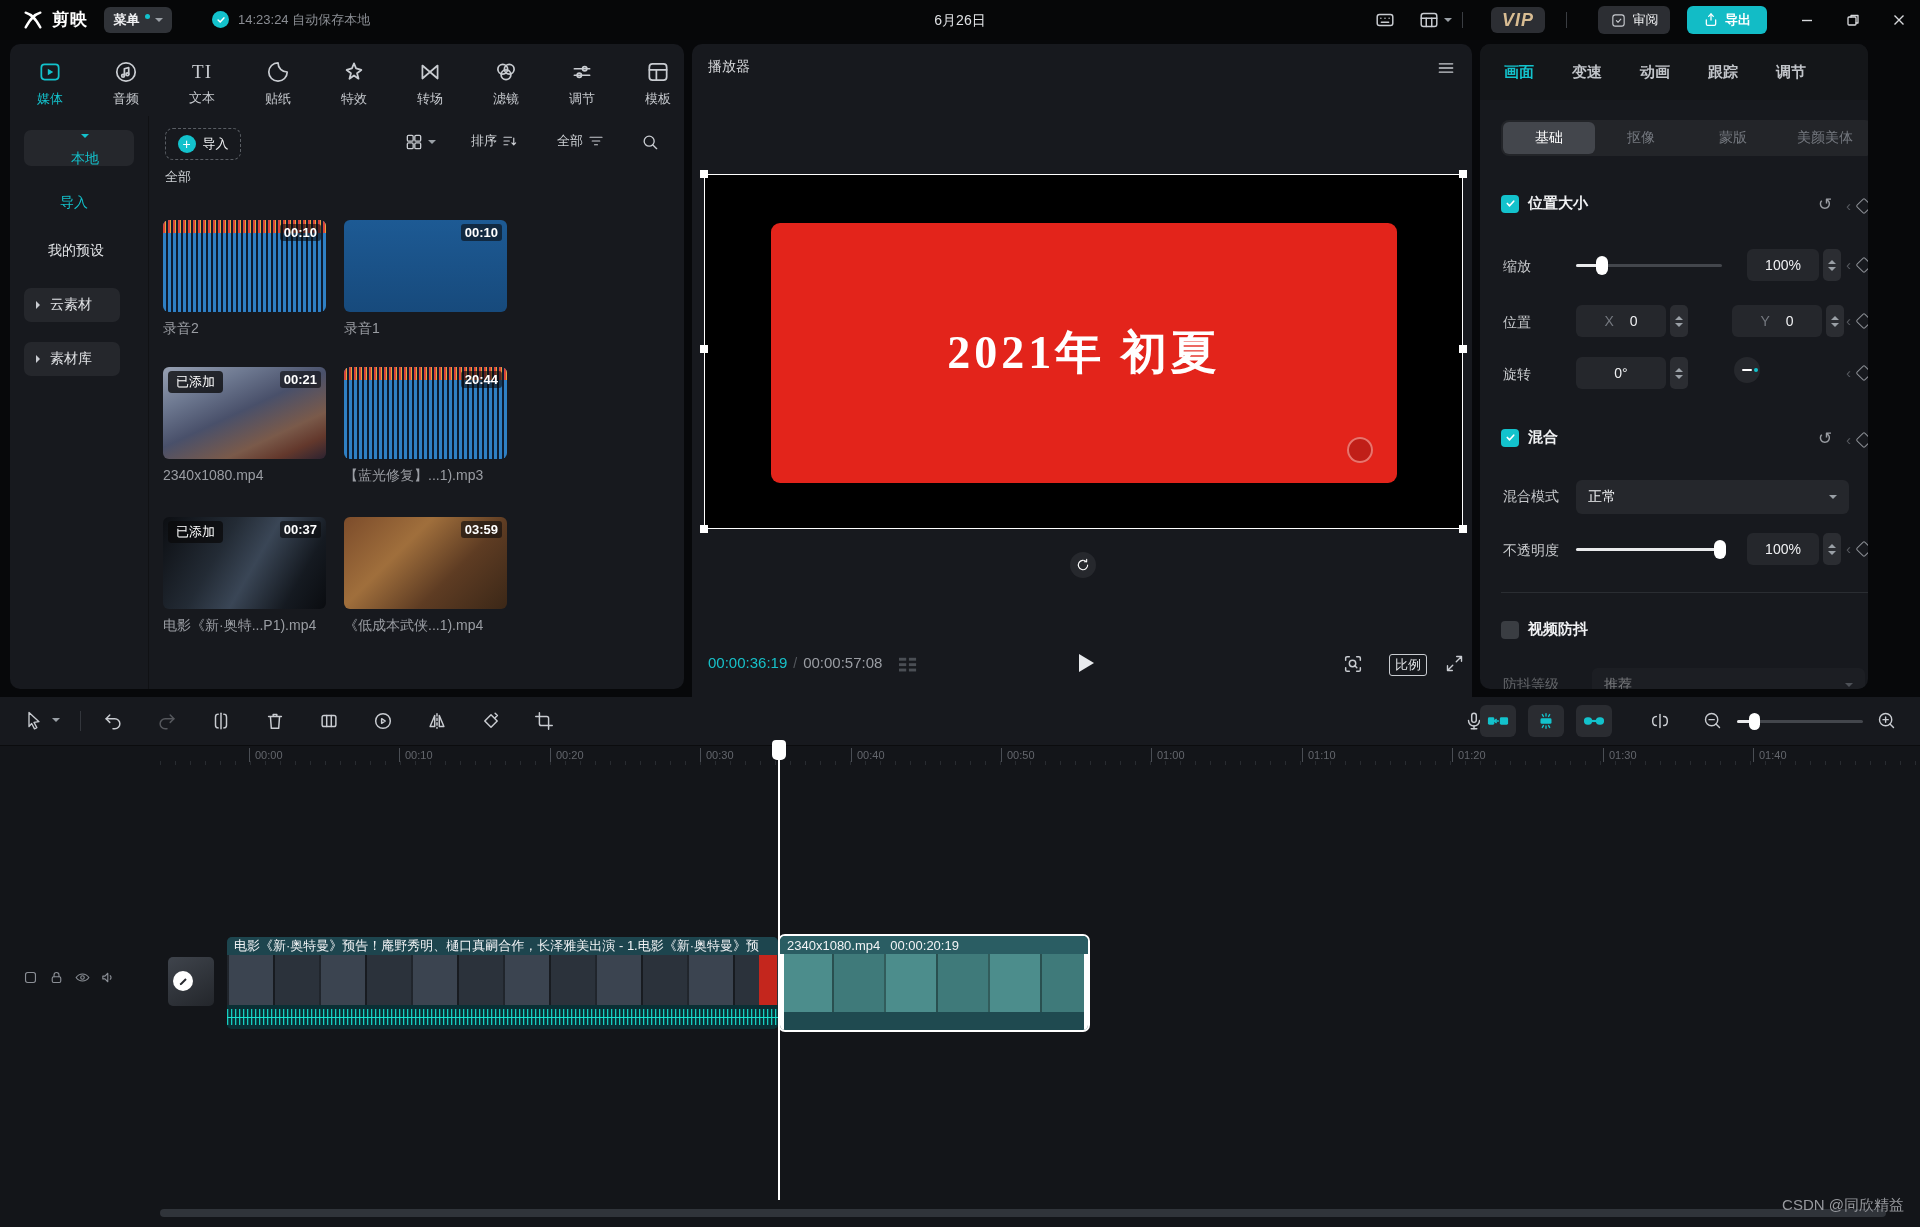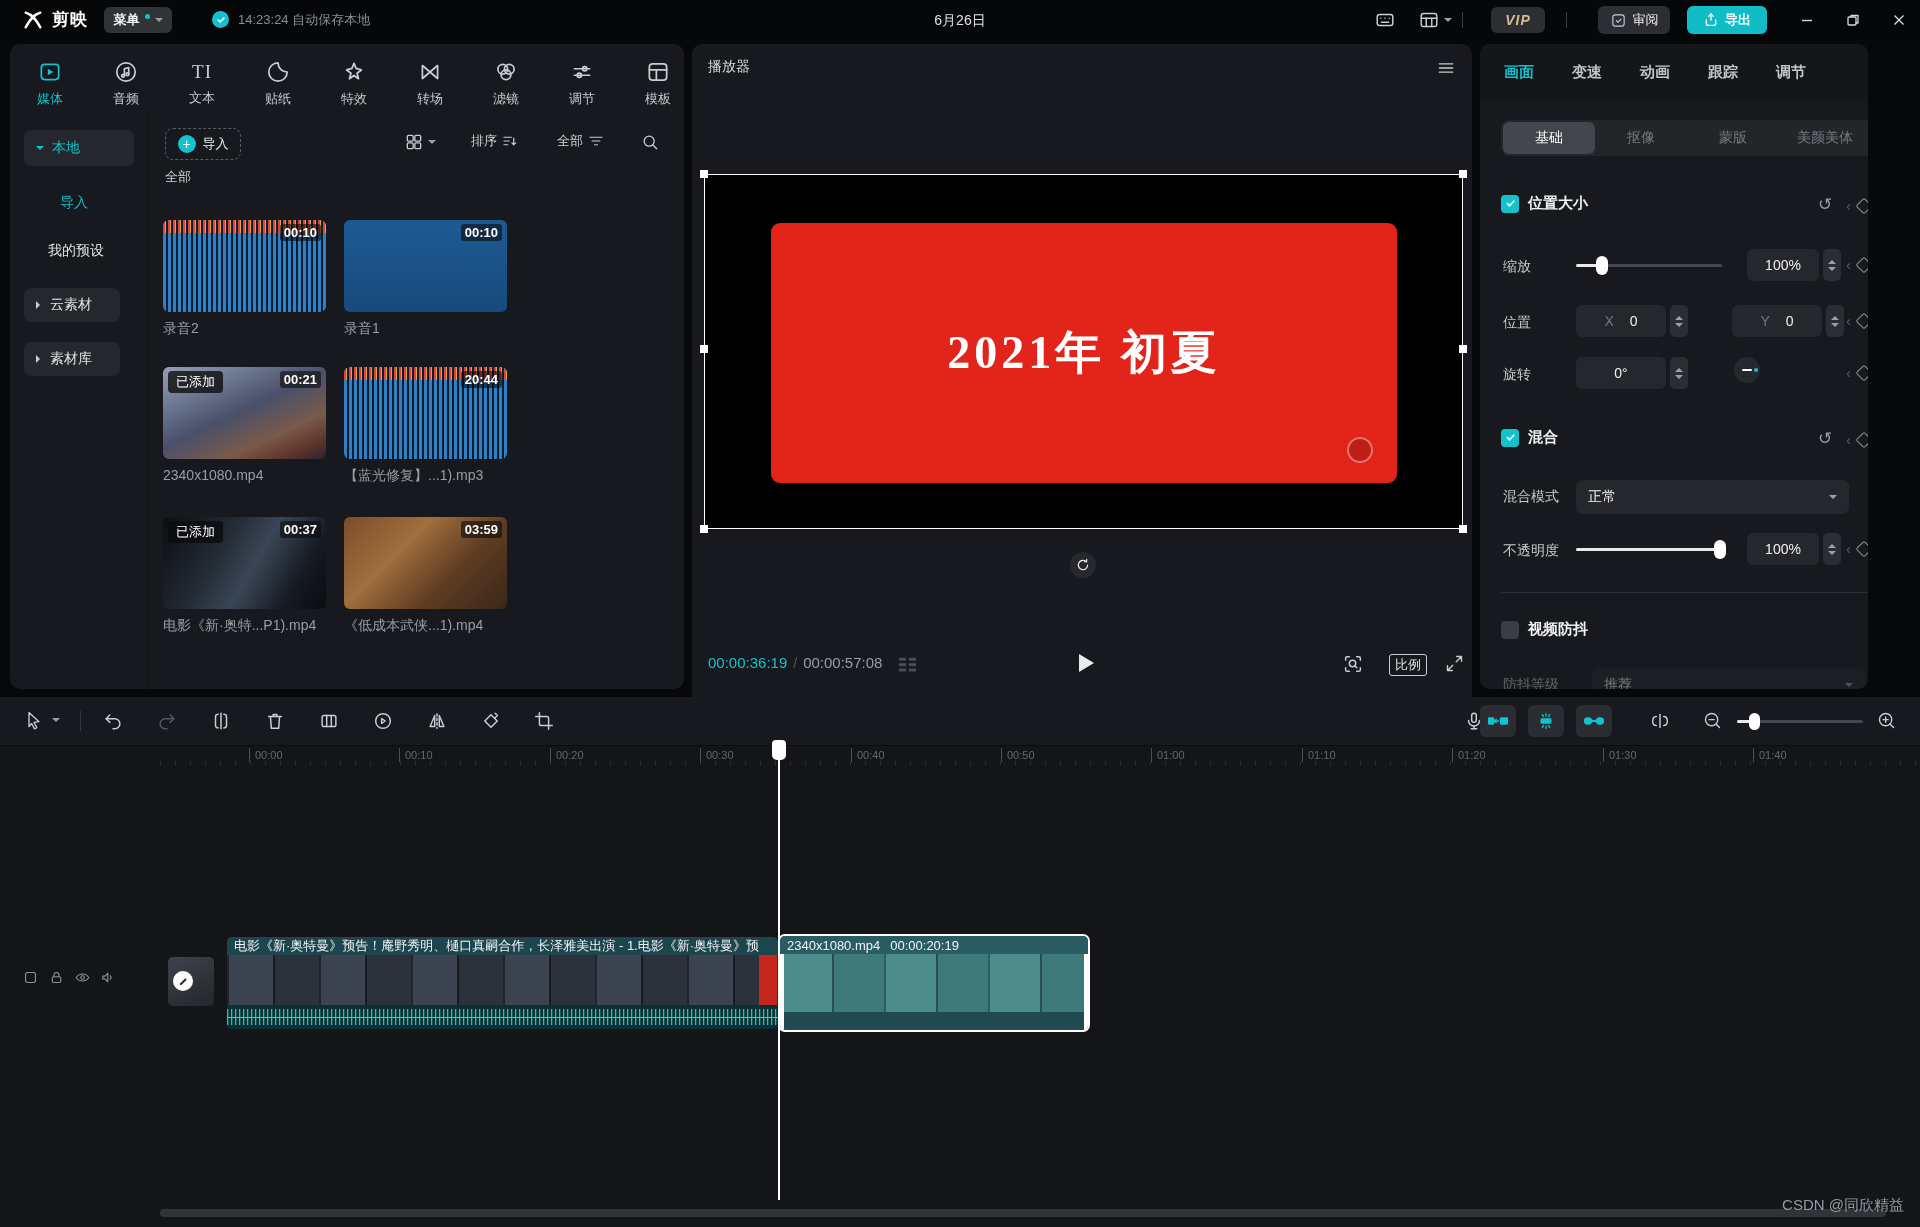--- a/index.html
+++ b/index.html
@@ -16,21 +16,21 @@
   .menu-btn{position:absolute;left:104px;top:7px;width:68px;height:26px;background:#303338;border-radius:6px;
             display:flex;align-items:center;justify-content:center;gap:5px;color:#f0f1f3;font-size:13px;font-weight:bold;}
   .tealdot{width:5px;height:5px;border-radius:50%;background:#13c2cc;margin-top:-8px;}
   .caret{width:0;height:0;border:4px solid transparent;border-top-color:#9aa0a6;margin-top:4px;}
   .autosave{position:absolute;left:212px;top:11px;display:flex;gap:9px;color:#8a8d93;font-size:13px;}
   .chk-circle{width:17px;height:17px;border-radius:50%;background:#13c2cc;display:flex;align-items:center;justify-content:center;}
   .titledate{position:absolute;left:0;right:0;top:12px;text-align:center;font-size:14px;color:#dfe1e4;}
   .tb-ic{position:absolute;top:9px;}
   .tb-div{position:absolute;top:12px;width:1px;height:16px;background:#3a3d42;}
   .vip-btn{position:absolute;left:1491px;top:7px;width:54px;height:26px;background:#2c2e33;border-radius:6px;
-           display:flex;align-items:center;justify-content:center;color:#d9bd93;font-size:14px;font-weight:bold;font-style:italic;letter-spacing:1px;}
+           display:flex;align-items:center;justify-content:center;color:#d9bd93;font-size:18px;font-weight:bold;font-style:italic;letter-spacing:1px;}
   .review-btn{position:absolute;left:1598px;top:6px;width:72px;height:28px;background:#2c2e33;border-radius:6px;
            display:flex;align-items:center;justify-content:center;gap:6px;color:#f0f1f3;font-size:13px;}
   .export-btn{position:absolute;left:1687px;top:6px;width:80px;height:28px;background:#12bcc6;border-radius:6px;
            display:flex;align-items:center;justify-content:center;gap:6px;color:#fff;font-size:13px;font-weight:bold;}
   .win-btn{position:absolute;top:10px;width:22px;height:20px;display:flex;align-items:center;justify-content:center;}
   
   .panel{position:absolute;background:#17191e;border-radius:10px;overflow:hidden;}
   
   .ribbon{position:absolute;left:8px;top:10px;display:flex;gap:12px;}
   .rtab{width:64px;height:58px;display:flex;flex-direction:column;align-items:center;justify-content:center;gap:5px;
@@ -290,21 +290,21 @@
       <div class="rtab">
         <svg width="26" height="26" viewBox="0 0 24 24" class="ic">
             <rect x="4" y="4.5" width="16" height="15" rx="3"></rect>
             <path d="M4 10h16M10.5 10v9.5"></path>
           </svg>
         <span>模板</span>
       </div>
     </div>
 
     <div class="libnav">
-      <div class="navpill" style="top:14px;">
+      <div class="navpill" style="top:14px;flex-direction:column;">
         <span class="tri-d"></span>
         <span class="teal">本地</span>
       </div>
       <div class="navtext teal" style="left:50px;top:78px;">导入</div>
       <div class="navtext" style="left:38px;top:126px;">我的预设</div>
       <div class="navpill" style="top:172px;width:96px;height:34px;">
         <span class="tri-r"></span>
         <span>云素材</span>
       </div>
       <div class="navpill" style="top:226px;width:96px;height:34px;">

